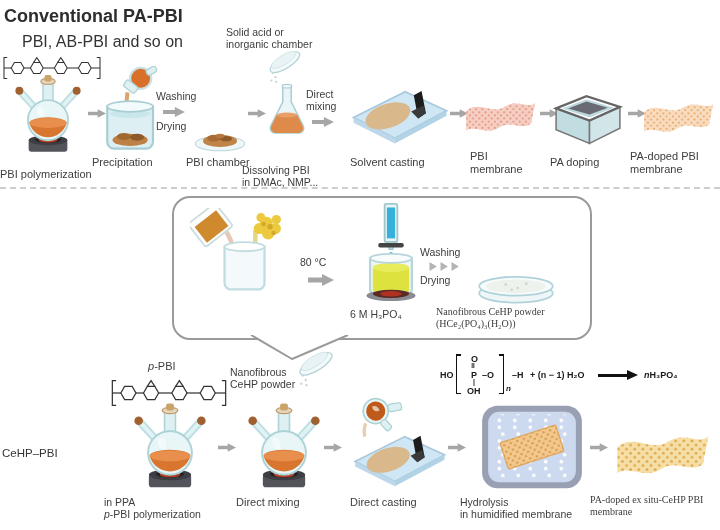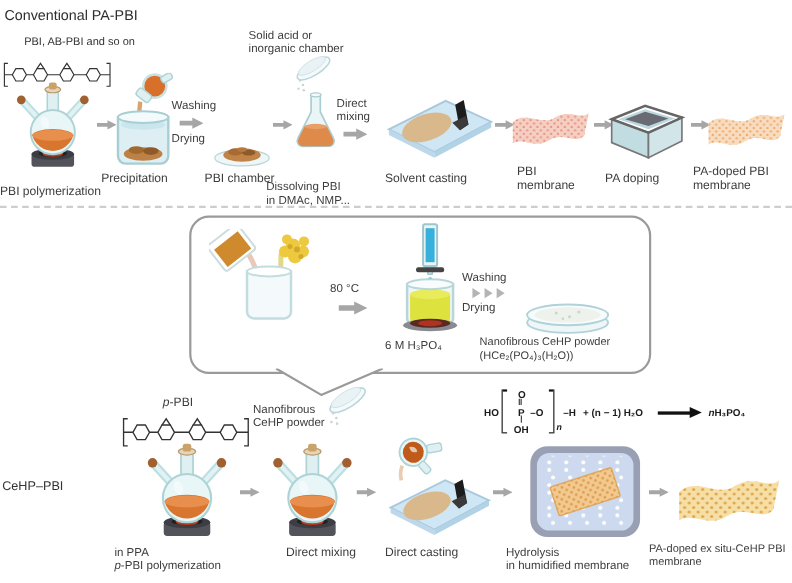--- a/index.html
+++ b/index.html
@@ -2,23 +2,23 @@
 <html><head>
 <meta charset="utf-8">
 <style>
   html,body{margin:0;padding:0;background:#fff;}
   .canvas{position:relative;width:720px;height:530px;background:#ffffff;overflow:hidden;
           font-family:"Liberation Sans","DejaVu Sans",sans-serif;color:#3d3d3d;}
   .abs{position:absolute;}
   .lbl{font-size:11px;line-height:1.18;color:#3d3d3d;}
   .lbl span{display:block;}
   .sm{font-size:10.5px;}
-  .xs{font-size:10px;}
-  .title{font-size:13px;font-weight:normal;color:#2d2d2d;}
-  .subtitle{font-size:10px;color:#333;padding-left:20px;}
+  .xs{font-size:10px;font-family:Liberation Serif, serif;}
+  .title{font-size:18px;font-weight:bold;color:#2d2d2d;}
+  .subtitle{font-size:16px;color:#333;padding-left:20px;}
   .sec{font-size:11.5px;color:#333;}
   .divider{width:720px;border-top:2px dashed #cdcdcd;height:0;}
   .inset-box{width:416px;height:140px;border:2px solid #9a9a9a;border-radius:18px;background:#fff;}
   .eq{font-size:9px;font-weight:bold;color:#1a1a1a;white-space:nowrap;}
   .eq i{font-style:italic;}
   .bracket-l{width:5px;height:40px;border-left:1.5px solid #111;}
   .bracket-l:before,.bracket-l:after{content:"";position:absolute;left:0;width:4px;height:1.5px;background:#111;}
   .bracket-l:before{top:0;} .bracket-l:after{bottom:0;}
   .bracket-r{width:5px;height:40px;border-right:1.5px solid #111;}
   .bracket-r:before,.bracket-r:after{content:"";position:absolute;right:0;width:4px;height:1.5px;background:#111;}
@@ -378,21 +378,21 @@
   <div class="abs lbl sm" style="left:420px;top:274px;width:50px">Drying</div>
 
   <svg class="abs icon" style="left:472px;top:270px" width="88" height="36">
       <use href="#sym-petri-powder"></use>
     </svg>
   <div class="abs lbl xs" style="left:436px;top:306px;width:150px">
     <span>Nanofibrous CeHP powder</span>
     <span>(HCe₂(PO₄)₃(H₂O))</span>
   </div>
 
-  <div class="abs sec" style="left:2px;top:436px;width:70px">CeHP–PBI</div>
+  <div class="abs sec" style="left:2px;top:447px;width:70px">CeHP–PBI</div>
 
   <div class="abs lbl" style="left:148px;top:360px;width:44px">
     <i class="pp" style="display:inline">p</i><span style="display:inline">-PBI</span>
   </div>
   <svg class="abs icon" style="left:104px;top:376px" width="130" height="34">
       <use href="#sym-structure"></use>
     </svg>
 
   <div class="abs lbl sm" style="left:230px;top:366px;width:74px">
     <span>Nanofibrous</span>
@@ -410,21 +410,21 @@
     <span><i class="pp">p</i><span style="display:inline">-PBI polymerization</span></span>
   </div>
 
   <svg class="abs icon" style="left:218px;top:442px" width="18" height="11">
       <use href="#sym-arrow"></use>
     </svg>
 
   <svg class="abs icon" style="left:240px;top:398px" width="88" height="94">
       <use href="#sym-flask"></use>
     </svg>
-  <div class="abs lbl" style="left:260px;top:496px;width:80px">Direct mixing</div>
+  <div class="abs lbl" style="left:236px;top:496px;width:80px">Direct mixing</div>
 
   <svg class="abs icon" style="left:324px;top:442px" width="18" height="11">
       <use href="#sym-arrow"></use>
     </svg>
 
   <svg class="abs icon" style="left:352px;top:390px" width="54" height="50">
       <use href="#sym-flask-tilt"></use>
     </svg>
   <svg class="abs icon" style="left:340px;top:430px" width="108" height="58">
       <use href="#sym-casting"></use>

